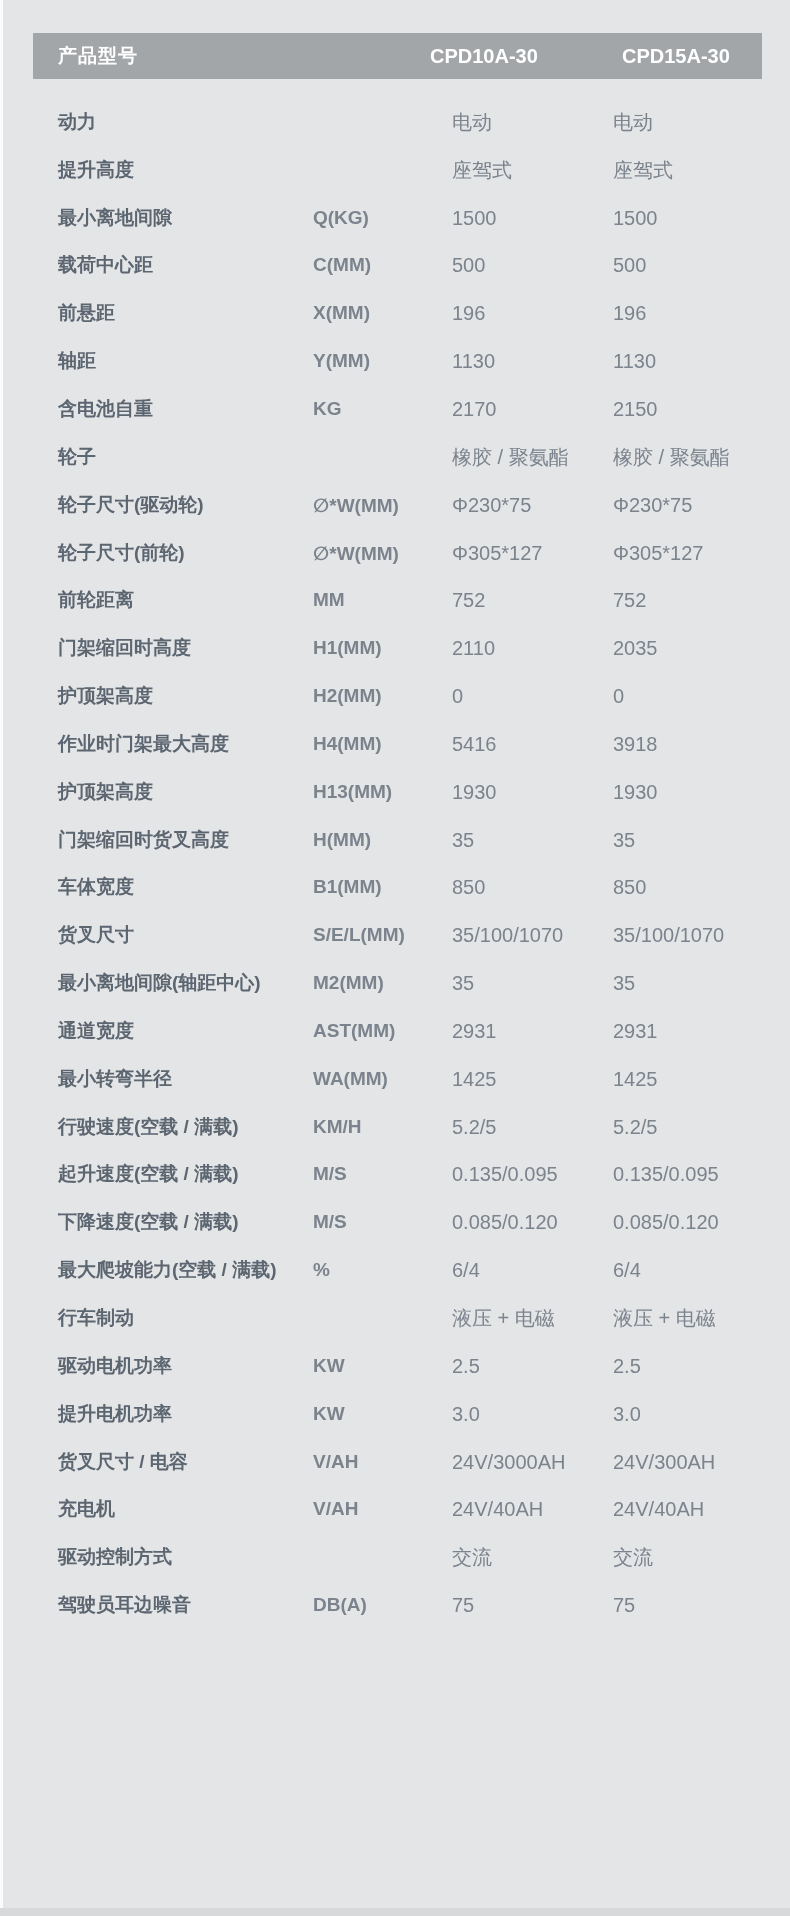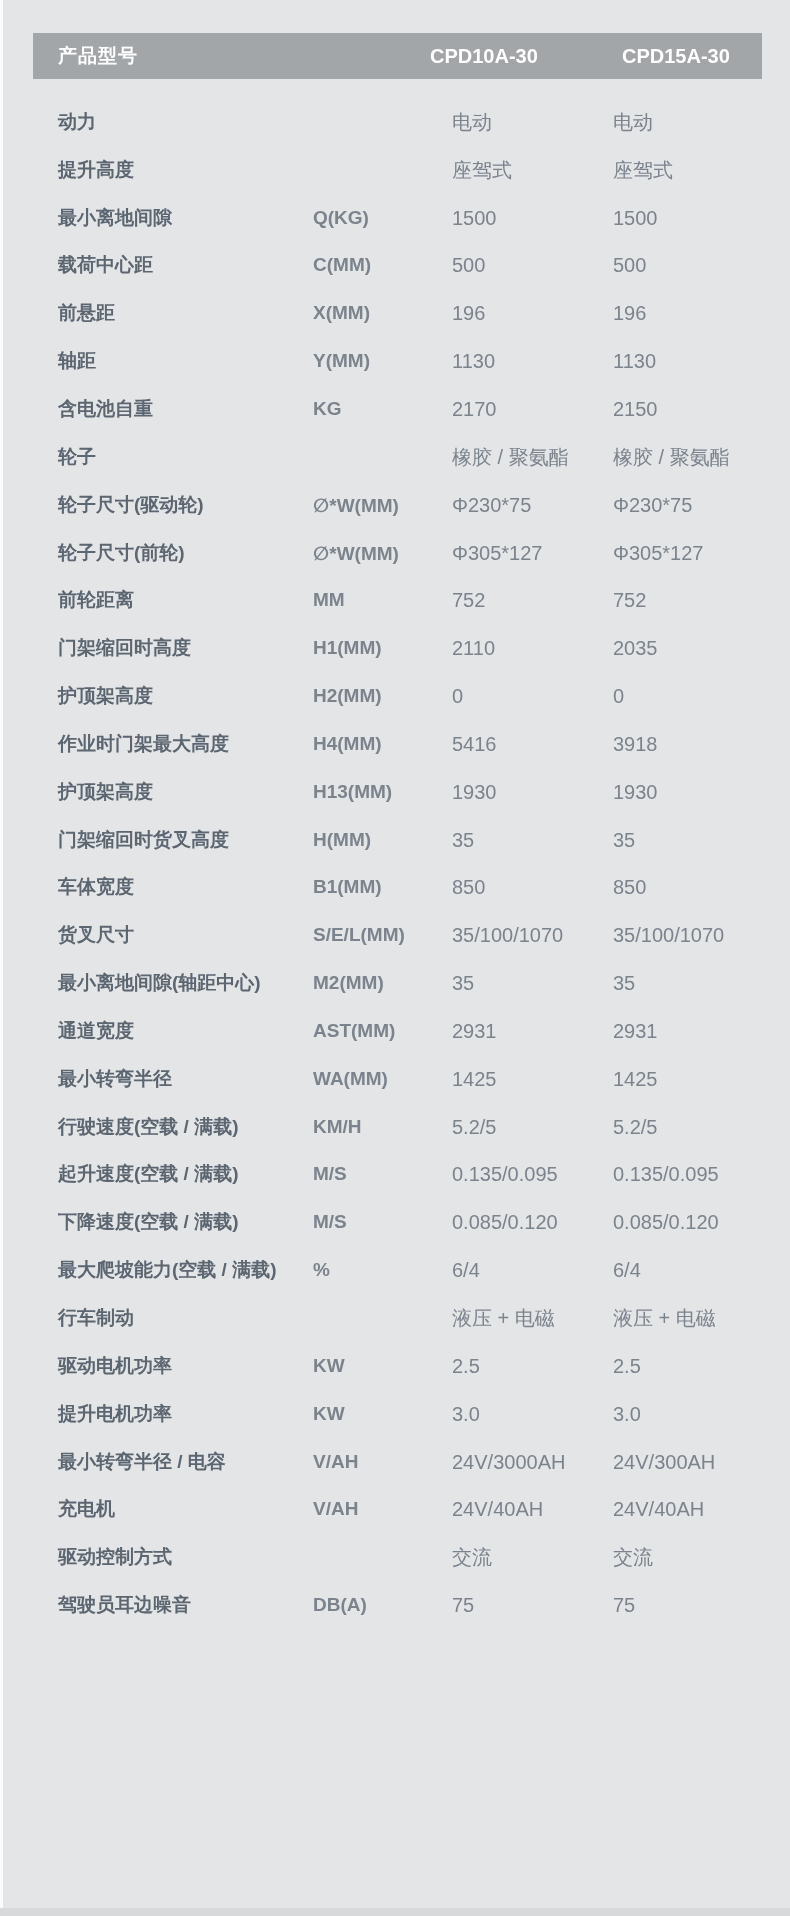--- a/index.html
+++ b/index.html
@@ -267,21 +267,21 @@
   </div>
 
   <div class="row">
     <span class="c-label">提升电机功率</span>
     <span class="c-unit">KW</span>
     <span class="c-v1">3.0</span>
     <span class="c-v2">3.0</span>
   </div>
 
   <div class="row">
-    <span class="c-label">最小转弯半径 / 电容</span>
+    <span class="c-label">货叉尺寸 / 电容</span>
     <span class="c-unit">V/AH</span>
     <span class="c-v1">24V/3000AH</span>
     <span class="c-v2">24V/300AH</span>
   </div>
 
   <div class="row">
     <span class="c-label">充电机</span>
     <span class="c-unit">V/AH</span>
     <span class="c-v1">24V/40AH</span>
     <span class="c-v2">24V/40AH</span>

